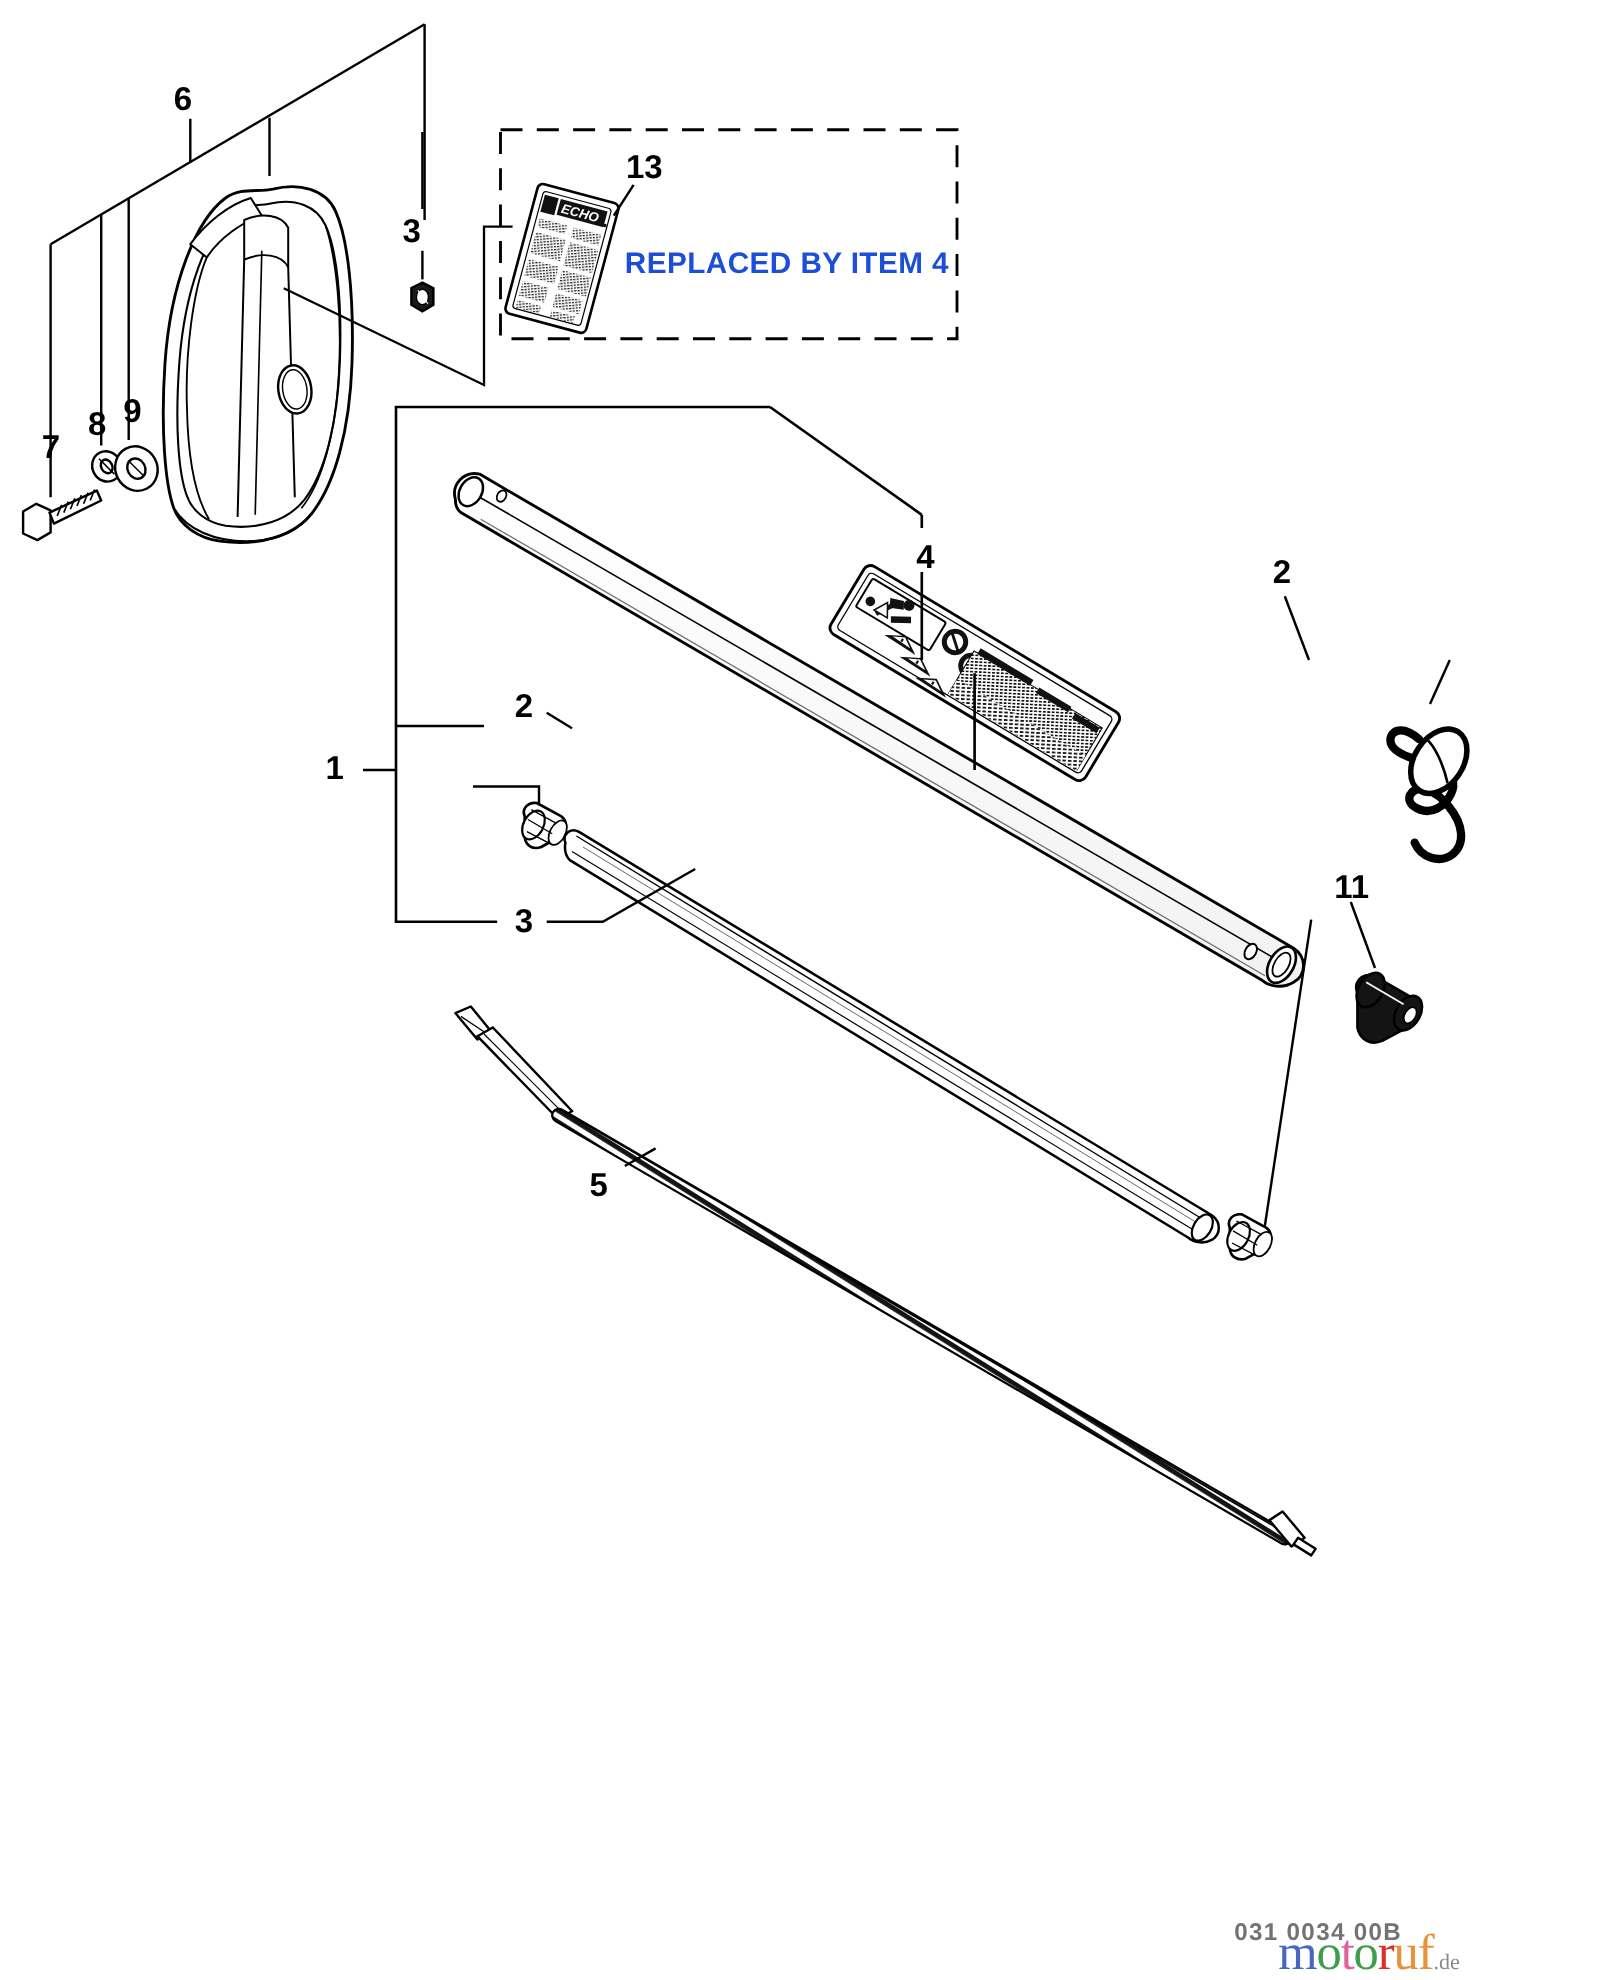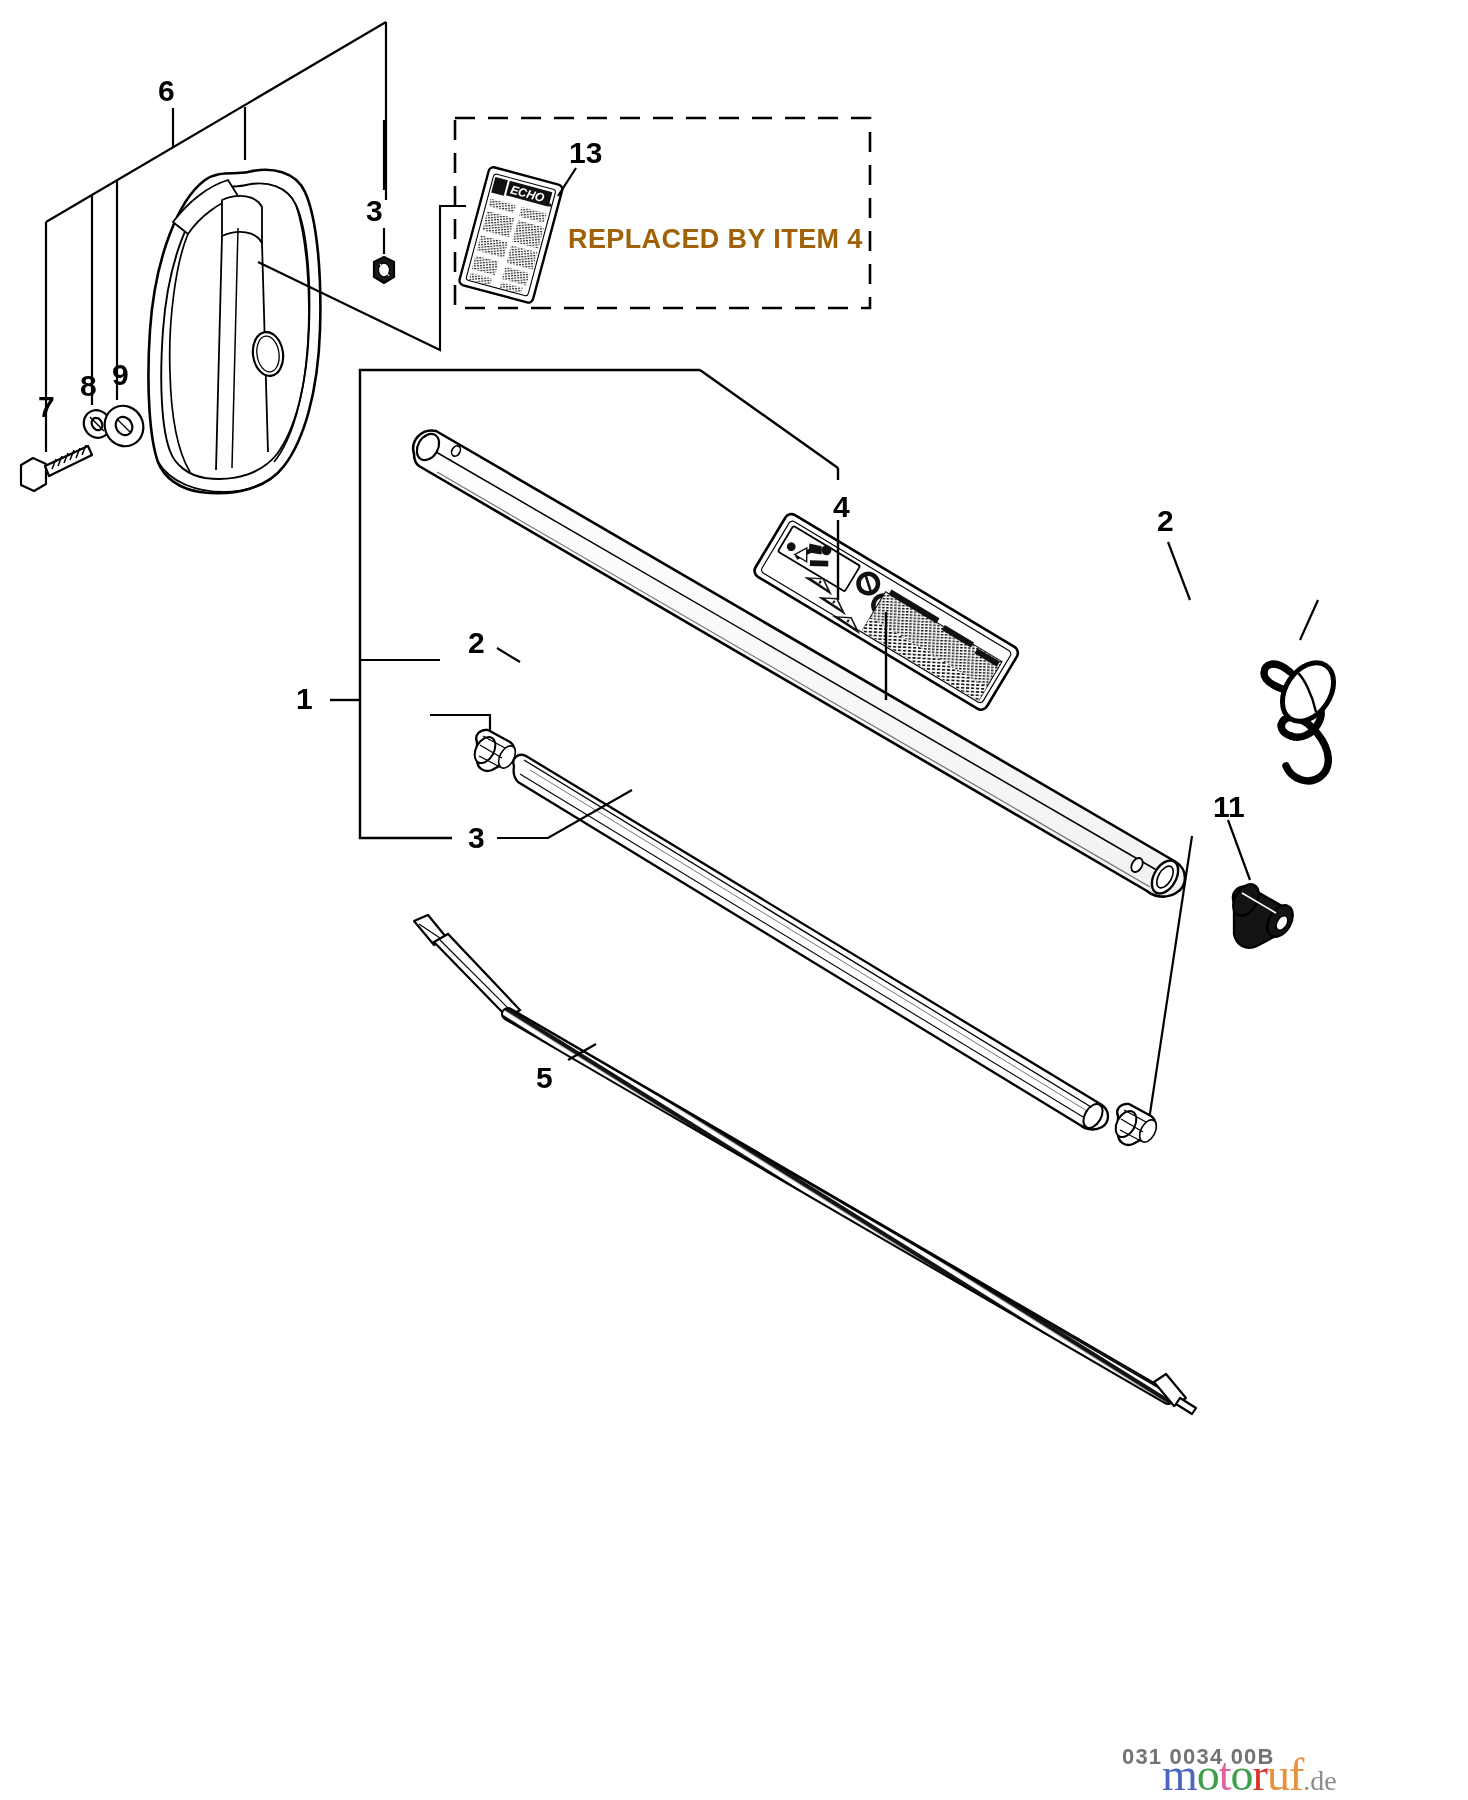--- a/index.html
+++ b/index.html
@@ -1,24 +1,24 @@
 <!DOCTYPE html>
 <html><head>
 <meta charset="utf-8">
 <style>
   html,body{margin:0;padding:0;background:#ffffff;}
   body{font-family:"Liberation Sans",sans-serif;}
   #page{position:relative;width:1468px;height:1800px;background:#ffffff;overflow:hidden;}
   #svgroot{position:absolute;left:0;top:0;width:1468px;height:1800px;}
   .callout{position:absolute;font-family:"Liberation Sans",sans-serif;font-weight:bold;font-size:30px;color:#000;line-height:1;user-select:none;}
-  .bignote{position:absolute;font-family:"Liberation Sans",sans-serif;font-weight:bold;font-size:27px;letter-spacing:.4px;color:#a16207;}
+  .bignote{position:absolute;font-family:"Liberation Sans",sans-serif;font-weight:bold;font-size:27px;letter-spacing:.4px;color:#1d4ed8;}
   .drawnum{position:absolute;font-family:"Liberation Sans",sans-serif;font-weight:bold;font-size:22px;letter-spacing:1.2px;color:#737373;}
   .wm{position:absolute;font-family:"Liberation Serif",serif;font-size:46px;line-height:1;letter-spacing:-1px;white-space:nowrap;}
   .wm span{display:inline-block;}
-  .wm .suffix{font-size:28px;color:#8a8a8a;letter-spacing:0;}
+  .wm .suffix{font-size:20px;color:#8a8a8a;letter-spacing:0;}
 </style>
 </head>
 <body>
 
 <div id="page">
 
   <svg id="svgroot" viewBox="0 0 1468 1800">
     <defs>
 
       <pattern id="denseText" width="4" height="3" patternUnits="userSpaceOnUse" patternTransform="rotate(-28)">

